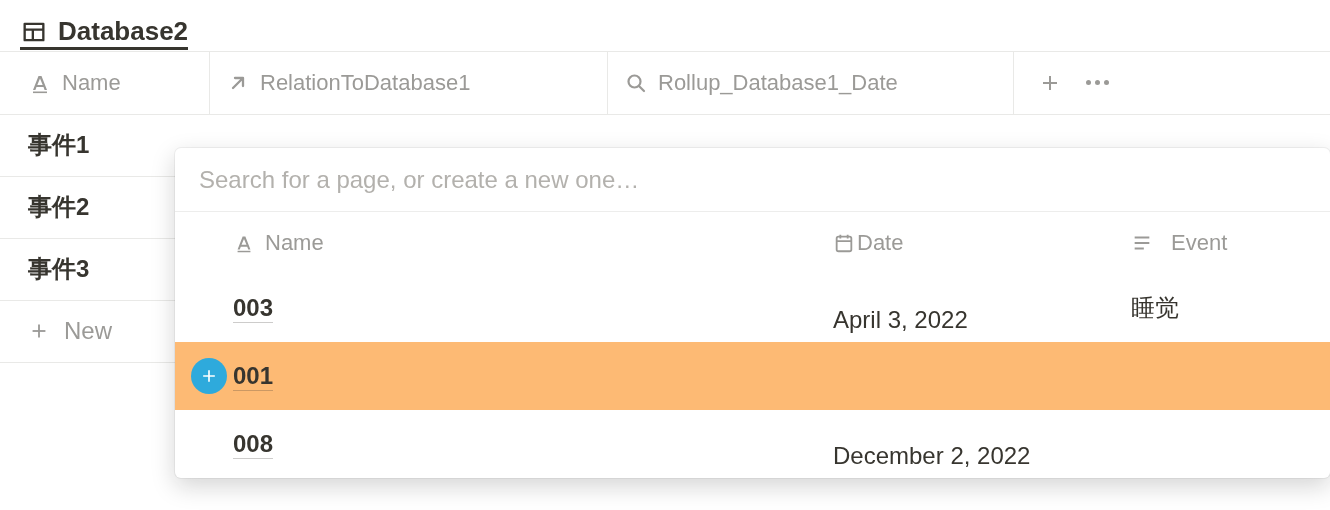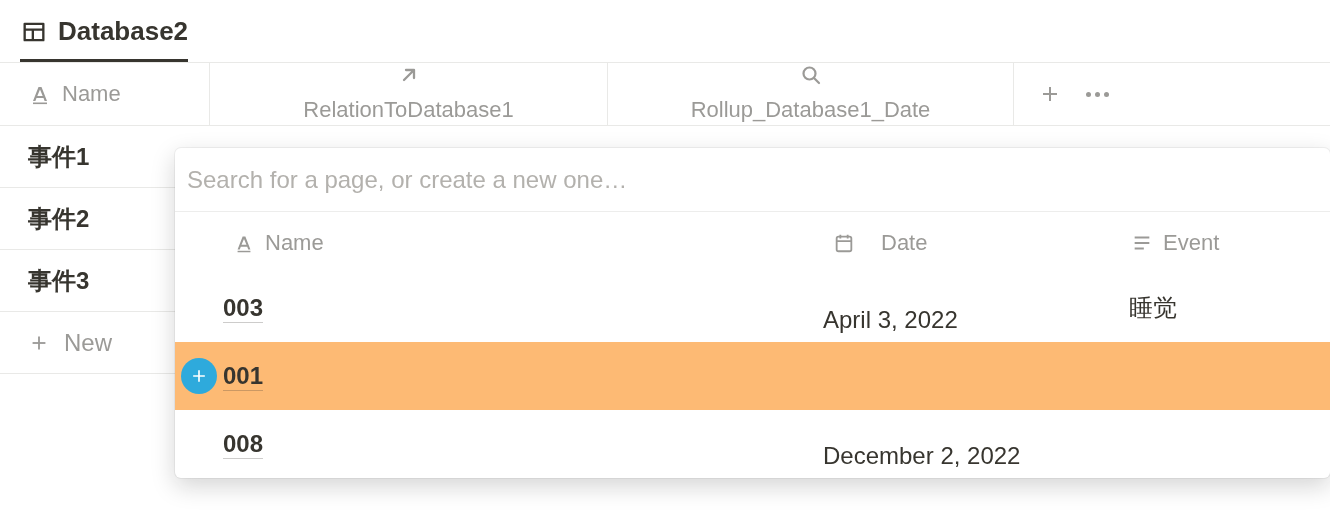--- a/index.html
+++ b/index.html
@@ -22,21 +22,21 @@
   .tab-bar {
     padding: 16px 20px 0 20px;
   }
   .tab {
     display: inline-flex;
     align-items: center;
     gap: 10px;
     font-size: 26px;
     font-weight: 600;
     color: #37352f;
-    padding-bottom: 12px;
+    padding-bottom: 0;
     border-bottom: 3px solid #37352f;
   }
   .tab svg {
     width: 28px;
     height: 28px;
     fill: #37352f;
   }
 
   
   .columns-row {
@@ -50,22 +50,22 @@
   }
   .col {
     display: flex;
     align-items: center;
     gap: 10px;
     padding: 0 16px;
     border-right: 1px solid #e9e9e7;
     white-space: nowrap;
   }
   .col.name { width: 210px; padding-left: 28px; }
-  .col.relation { width: 398px; flex-direction: column; }
-  .col.rollup { width: 406px; border-right: 1px solid #e9e9e7; flex-direction: column; }
+  .col.relation { width: 398px; }
+  .col.rollup { width: 406px; border-right: 1px solid #e9e9e7; }
   .col.actions { flex: 1; border-right: none; gap: 24px; padding-left: 24px; }
   .col svg { width: 24px; height: 24px; fill: #9b9a97; flex: none; }
 
   
   .data-row {
     height: 62px;
     display: flex;
     align-items: center;
     padding-left: 28px;
     font-size: 24px;
@@ -93,21 +93,21 @@
     width: 1155px;
     background: #ffffff;
     border-radius: 6px;
     box-shadow: 0 0 0 1px rgba(15,15,15,0.05), 0 8px 24px rgba(15,15,15,0.18);
     overflow: hidden;
   }
   .search-bar {
     height: 64px;
     display: flex;
     align-items: center;
-    padding: 0 12px;
+    padding: 0 24px;
     border-bottom: 1px solid #ededec;
   }
   .search-input {
     border: none;
     outline: none;
     width: 100%;
     font-size: 24px;
     color: #37352f;
     background: transparent;
   }
@@ -115,29 +115,29 @@
 
   .popup-header {
     display: flex;
     align-items: center;
     height: 62px;
     color: #9b9a97;
     font-size: 22px;
     padding-left: 58px;
   }
   .ph-name { flex: 0 0 600px; display: flex; align-items: center; gap: 10px; }
-  .ph-date { flex: 0 0 298px; display: flex; align-items: center; gap: 26px; }
-  .ph-event { flex: 1; display: flex; align-items: center; gap: 10px; }
+  .ph-date { flex: 0 0 298px; display: flex; align-items: center; gap: 2px; }
+  .ph-event { flex: 1; display: flex; align-items: center; gap: 18px; }
   .popup-header svg { width: 22px; height: 22px; fill: #9b9a97; flex: none; }
 
   .popup-row {
     display: flex;
     align-items: center;
     height: 68px;
-    padding-left: 0;
+    padding-left: 10px;
     font-size: 24px;
     color: #37352f;
   }
   .popup-row.highlight { background: #fdba74; }
   .pr-lead {
     width: 48px;
     display: flex;
     align-items: center;
     justify-content: center;
   }
@@ -150,21 +150,21 @@
     align-items: center;
     justify-content: center;
   }
   .plus-circle svg { width: 20px; height: 20px; fill: #ffffff; }
   .pr-name {
     flex: 0 0 600px;
     font-weight: 600;
   }
   .pr-name span { border-bottom: 1px solid rgba(55,53,47,0.25); padding-bottom: 1px; }
   .pr-date { flex: 0 0 298px; font-weight: 400; margin-top: 24px; }
-  .pr-event { flex: 1; font-weight: 400; margin-left: 8px; }
+  .pr-event { flex: 1; font-weight: 400; }
 
   .dots-icon { display: inline-flex; gap: 4px; }
   .dots-icon i {
     width: 5px; height: 5px; background: #9b9a97; border-radius: 50%;
   }
 </style>
 </head>
 <body>
 
 <div class="tab-bar">

